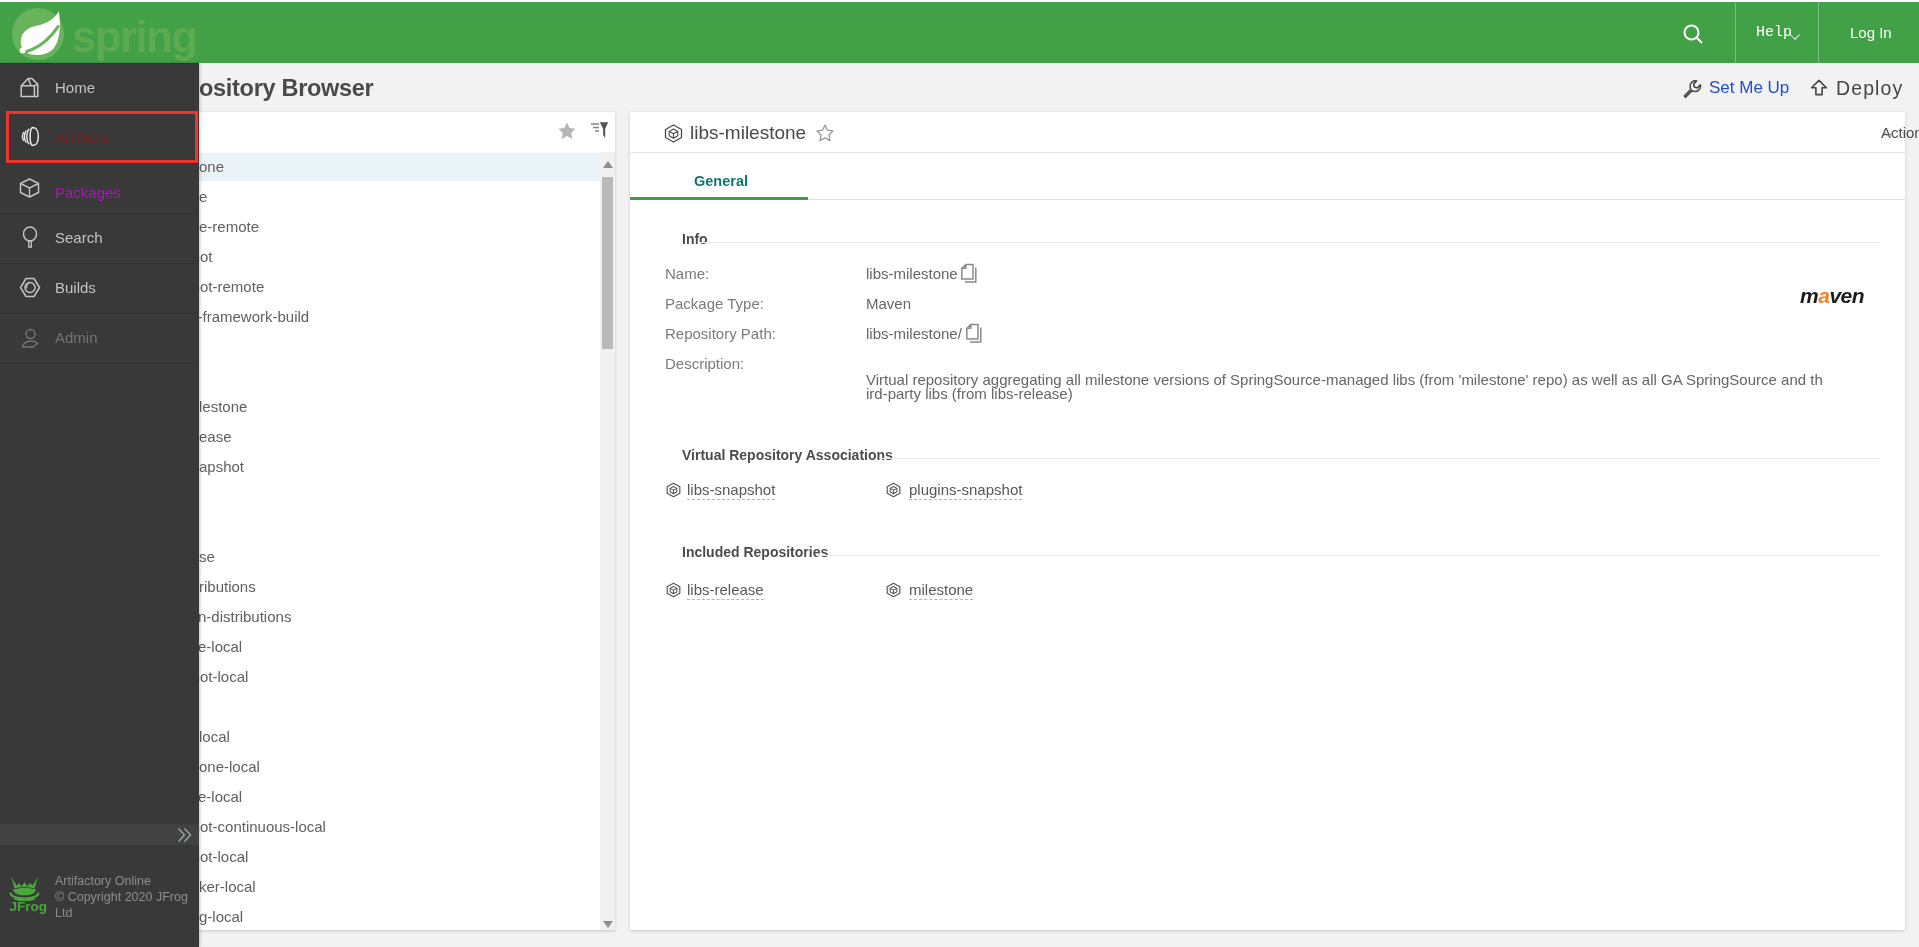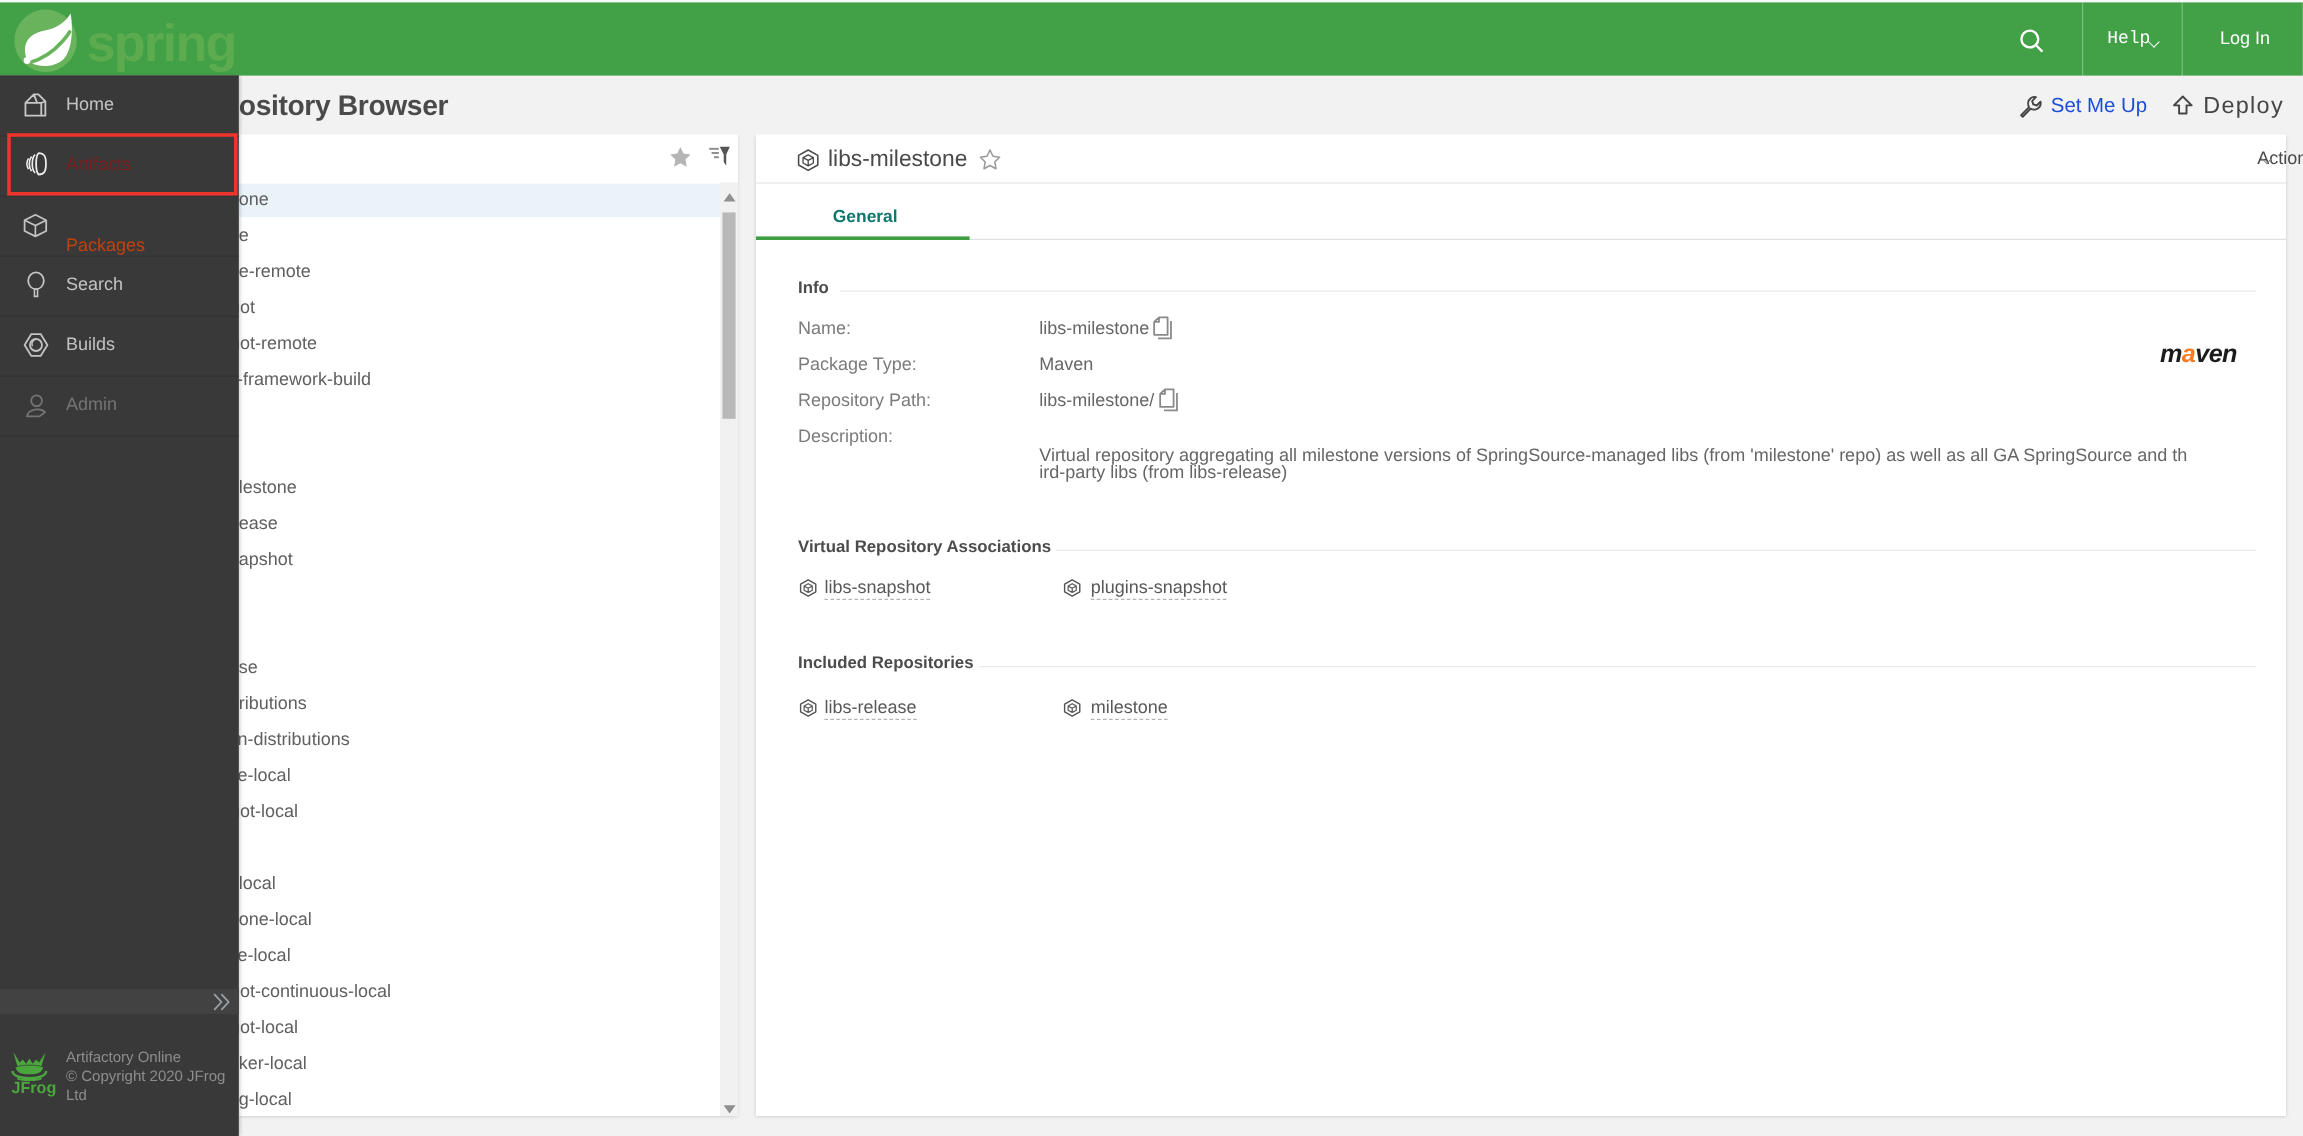--- a/index.html
+++ b/index.html
@@ -28,21 +28,21 @@
 #sbdn { left:603px; top:921px; border-top:7px solid #8f8f8f; }
 
 #main { left:630px; top:112px; width:1275px; height:818px; background:#fff; box-shadow:0 1px 3px rgba(0,0,0,0.18); }
 #mhdr { left:630px; top:112px; width:1275px; height:41px; border-bottom:1px solid #e4e4e4; }
 #mtitle { left:690px; top:122px; height:22px; line-height:22px; font-size:19px; color:#4a4a4a; }
 #actions { left:1833px; top:123px; height:20px; line-height:20px; font-size:15px; color:#4a4a4a;margin-left:48px; }
 #actchev { left:1885px; top:129px; width:7px; height:7px; border-right:1.5px solid #888; border-bottom:1.5px solid #888; transform:rotate(45deg) scale(1,0.8); }
 #tabline { left:630px; top:199px; width:1275px; height:1px; background:#e0e0e0; }
 #tabgreen { left:630px; top:197px; width:178px; height:3px; background:#3f9e44; }
 #tabtxt { left:694px; top:171px; height:20px; line-height:20px; font-size:14.5px; font-weight:bold; color:#0f766e; }
-.sect { height:20px; line-height:20px; font-size:14px; font-weight:bold; color:#4c4c4c; }
+.sect { height:20px; line-height:20px; font-size:14px; font-weight:bold; color:#4c4c4c;margin-left:17px; }
 .sline { height:1px; background:#e8e8e8; }
 .lbl { left:665px; height:20px; line-height:20px; font-size:15px; color:#7b7b7b; }
 .val { left:866px; height:20px; line-height:20px; font-size:15px; color:#666; }
 .link { height:20px; line-height:20px; font-size:15px; color:#585858; border-bottom:1px dashed #b5b5b5; }
 #maven { left:1800px; top:284px; height:24px; line-height:24px; font-size:21px; font-weight:bold; font-style:italic; color:#1c1c1c; letter-spacing:-0.5px; }
 #maven span { color:#f77c22; }
 
 #sidebar { left:0; top:63px; width:199px; height:884px; background:#393939; box-shadow:1px 0 3px rgba(0,0,0,0.22); }
 .srow { left:0; width:199px; height:50px; border-top:1px solid #323232; }
 .slbl { left:55px; height:50px; line-height:50px; font-size:15px; color:#c3c3c3; }
@@ -186,21 +186,21 @@
     </svg>
   </div>
 
 <div class="abs" id="sidebar"></div>
 <div id="srows">
     <div class="abs srow" style="top:63px"></div>
     <div class="abs slbl" style="top:63px;color:#c3c3c3">Home</div>
     <div class="abs srow" style="top:113px"></div>
     <div class="abs slbl" style="top:113px;color:#7f1d1d">Artifacts</div>
     <div class="abs srow" style="top:163px"></div>
-    <div class="abs slbl" style="top:180px;color:#c2410c">Packages</div>
+    <div class="abs slbl" style="top:168px;color:#a21caf">Packages</div>
     <div class="abs srow" style="top:213px"></div>
     <div class="abs slbl" style="top:213px;color:#c3c3c3">Search</div>
     <div class="abs srow" style="top:263px"></div>
     <div class="abs slbl" style="top:263px;color:#c3c3c3">Builds</div>
     <div class="abs srow" style="top:313px"></div>
     <div class="abs slbl" style="top:313px;color:#747474">Admin</div>
     <div class="abs srow" style="top:363px"></div>
   </div>
 <div class="abs" id="artred"></div>
 <div class="abs" id="expander"></div>

